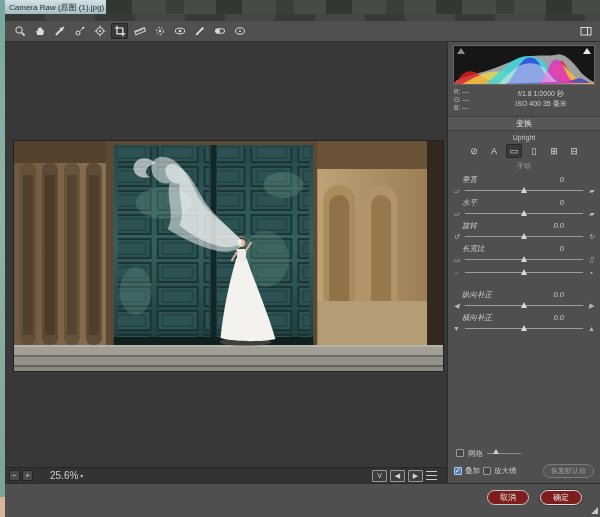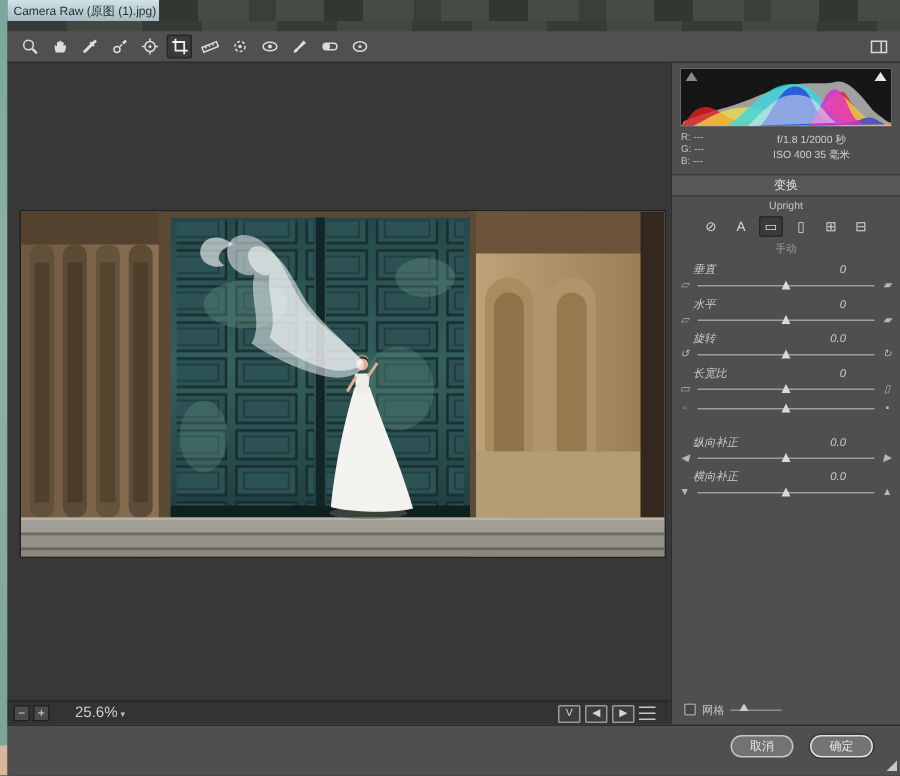--- a/index.html
+++ b/index.html
@@ -86,21 +86,21 @@
   .footer-row{display:flex;align-items:center;gap:3px;padding:0 6px;height:16px;margin-bottom:4px;font-size:7.5px;color:#c9c9c9;}
   .cb{width:8px;height:8px;border:1px solid #999;background:#454545;box-sizing:border-box;
     font-size:7px;line-height:6px;text-align:center;color:#fff;border-radius:1px;}
   .cb.checked{background:#4d7bbd;border-color:#b9cbe2;}
   .pill-gray{margin-left:auto;border:1px solid #7b7b7b;border-radius:7px;background:#545454;
     color:#9c9c9c;font-size:7px;padding:1px 7px;}
 
   
   .bottom-bar{position:relative;height:34px;background:#4f4f4f;border-top:1px solid #2d2d2d;
     display:flex;justify-content:flex-end;align-items:flex-start;gap:11px;padding:6px 18px 0 0;box-sizing:border-box;}
-  .pill{border:1px solid #c6c6c6;border-radius:8px;background:#737373;color:#e4e4e4;
+  .pill{border:1px solid #c6c6c6;border-radius:8px;background:#7f1d1d;color:#e4e4e4;
     font-size:8px;padding:1.5px 12px;line-height:10px;}
   .pill.ok{border-color:#e0e0e0;box-shadow:0 0 0 1px #3a3a3a;}
   .grip{position:absolute;right:2px;bottom:3px;width:0;height:0;
     border-left:7px solid transparent;border-bottom:7px solid #c7c7c7;}
 </style>
 </head>
 <body>
 
 <div class="screen">
   <div class="desktop-left"></div>
@@ -467,20 +467,27 @@
         <div class="spacer"></div>
 
         <div class="grid-row">
           <span class="cb"></span>
           <span>网格</span>
           <span class="mini-track">
               <span class="mini-thumb"></span>
             </span>
         </div>
 
+        <div class="footer-row">
+          <span class="cb checked">✓</span>
+          <span>叠加</span>
+          <span class="cb"></span>
+          <span>放大镜</span>
+          <button class="pill-gray">恢复默认值</button>
+        </div>
       </div>
     </div>
 
     <div class="bottom-bar">
       <button class="pill">取消</button>
       <button class="pill ok">确定</button>
       <span class="grip"></span>
     </div>
 
   </div>

